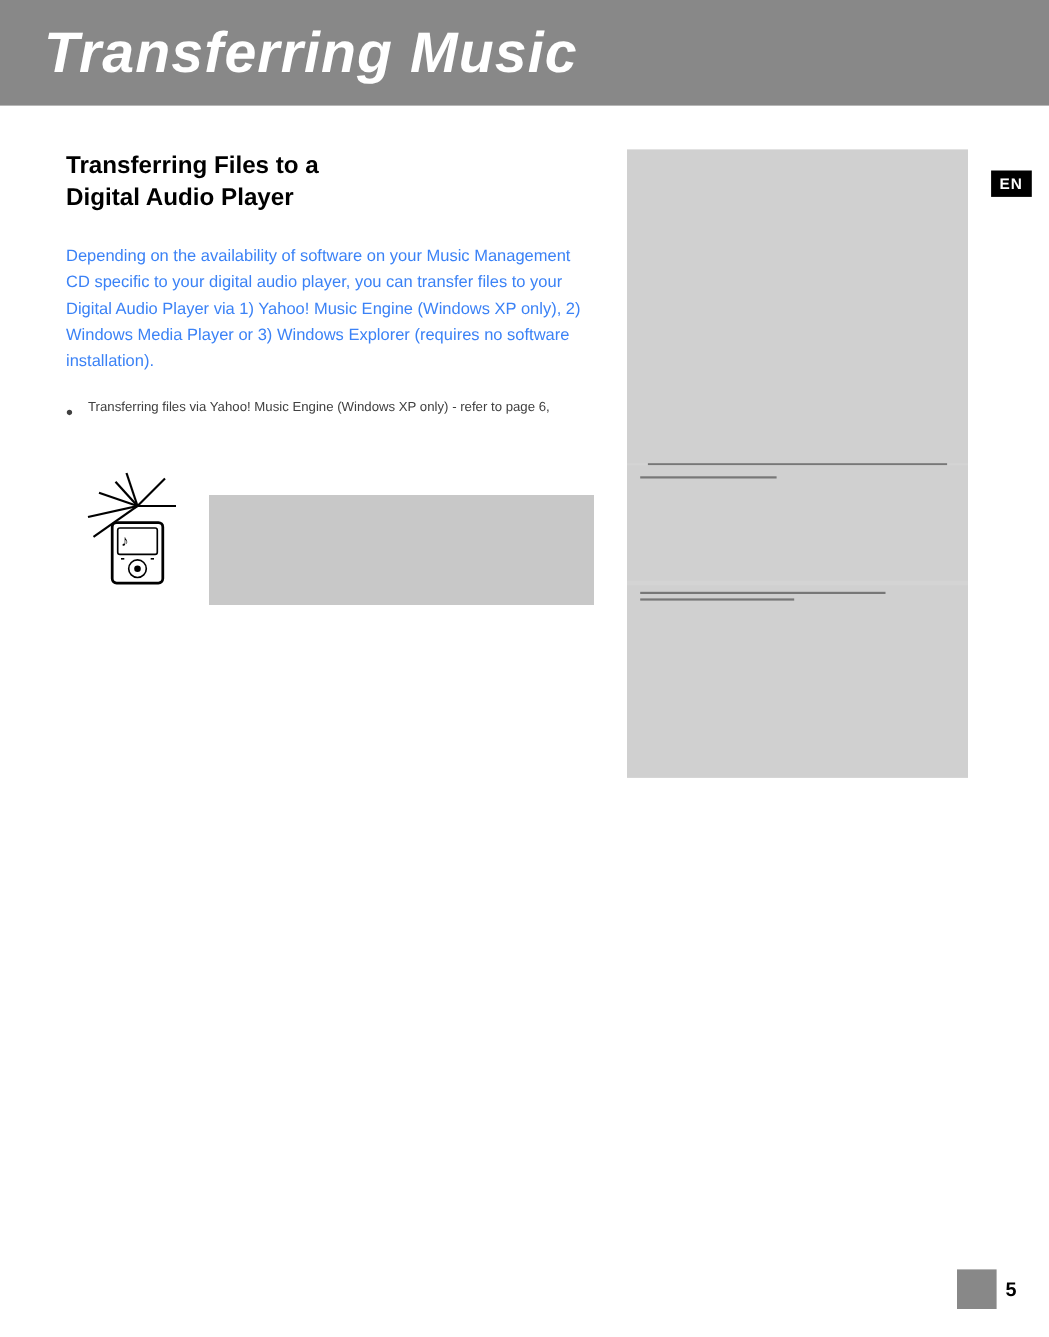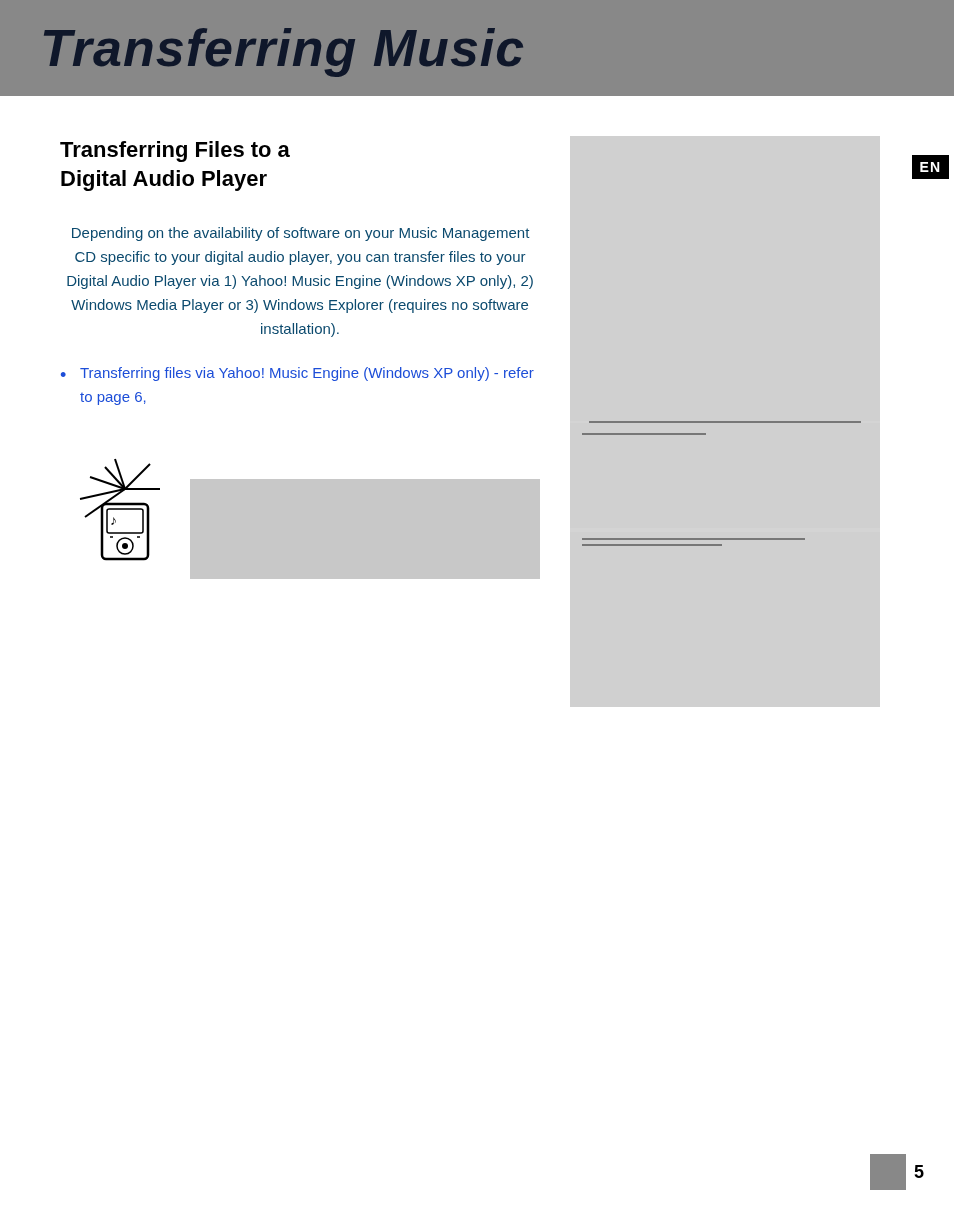--- a/index.html
+++ b/index.html
@@ -16,30 +16,30 @@
     
     .header-banner {
       background: #888888;
       padding: 18px 40px 18px 40px;
       margin-bottom: 0;
     }
 
     .header-banner h1 {
       font-size: 52px;
       font-weight: 900;
-      color: #0f172a;
+      color: #ffffff;
       letter-spacing: 1px;
       font-style: italic;
     }
 
     
     .en-badge {
       position: absolute;
       top: 155px;
-      right: 5px;
+      right: 16px;
       background: #000000;
       color: #ffffff;
       font-size: 14px;
       font-weight: bold;
       padding: 4px 8px;
       letter-spacing: 1px;
     }
 
     
     .content-area {
@@ -59,35 +59,34 @@
       font-size: 22px;
       font-weight: 900;
       color: #000000;
       margin-bottom: 28px;
       line-height: 1.3;
     }
 
     .body-text {
       font-size: 15px;
       line-height: 1.6;
-      color: #0c4a6e;
+      color: #3b82f6;
       margin-bottom: 20px;
-      text-align: center;
     }
 
     .bullet-list {
       list-style: none;
       padding: 0;
       margin: 0 0 40px 0;
     }
 
     .bullet-list li {
-      font-size: 15px;
+      font-size: 12px;
       line-height: 1.6;
-      color: #1d4ed8;
+      color: #404040;
       padding-left: 20px;
       position: relative;
       margin-bottom: 8px;
     }
 
     .bullet-list li::before {
       content: "•";
       position: absolute;
       left: 0;
       top: 0;

